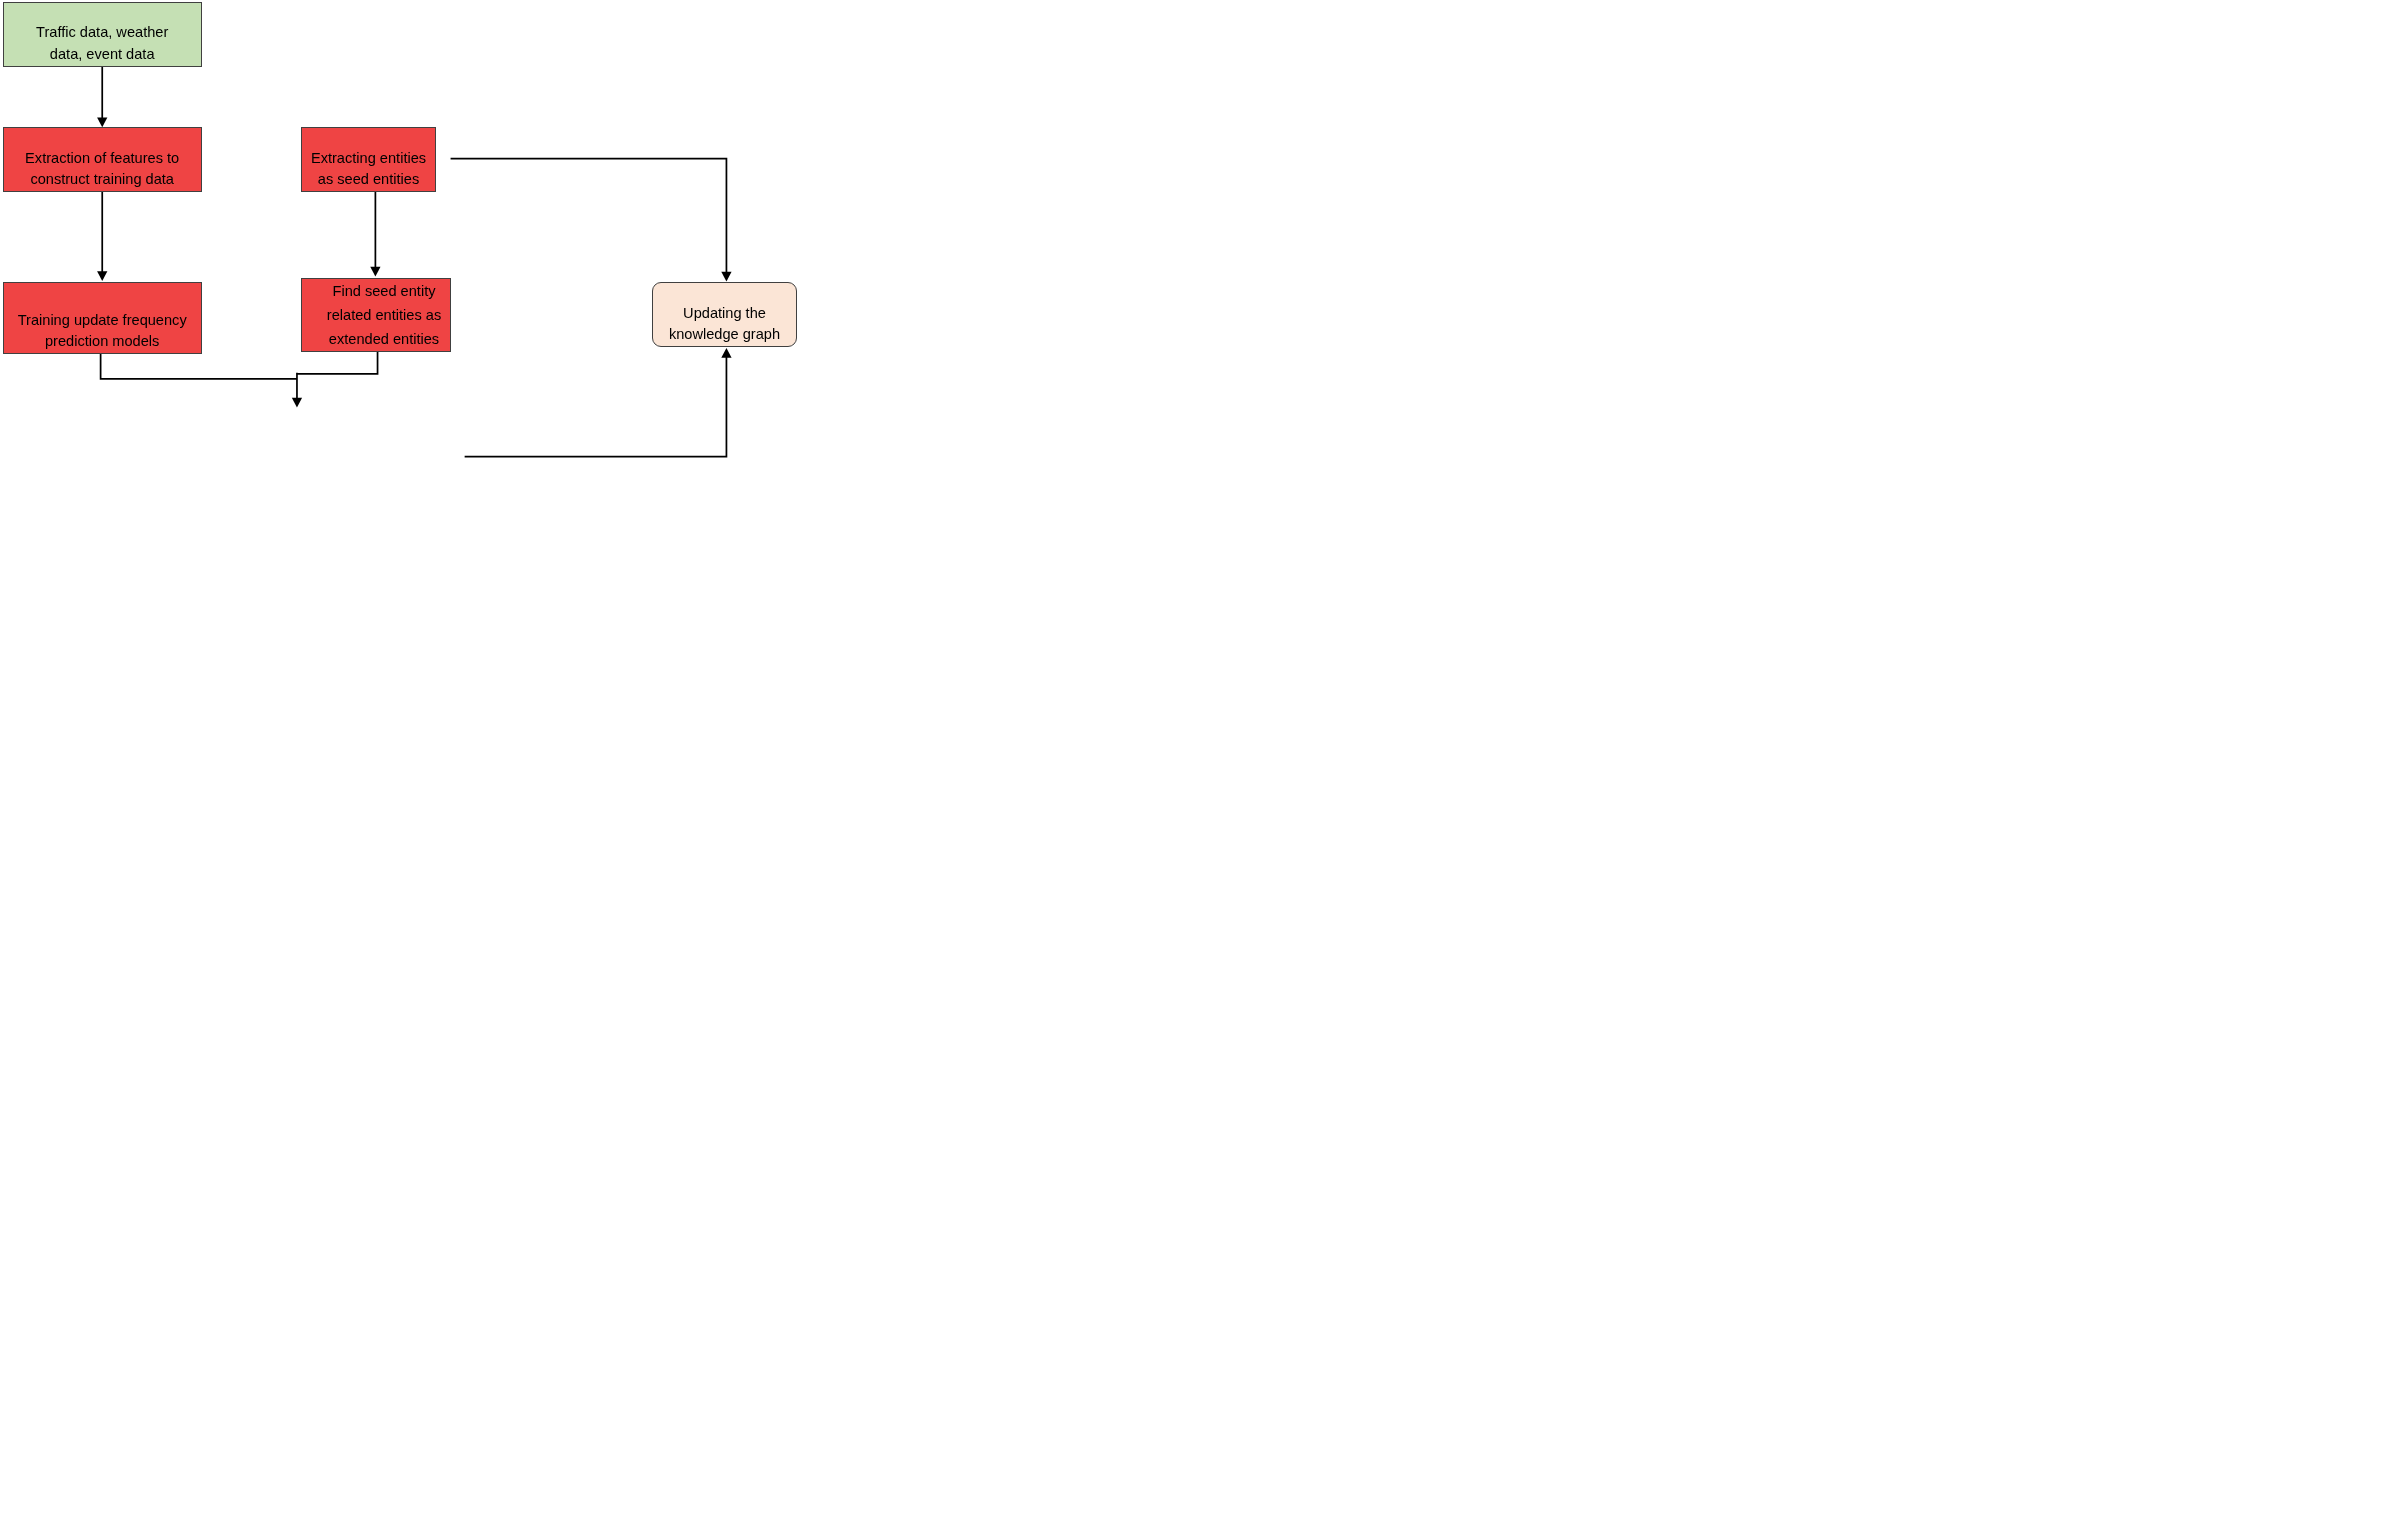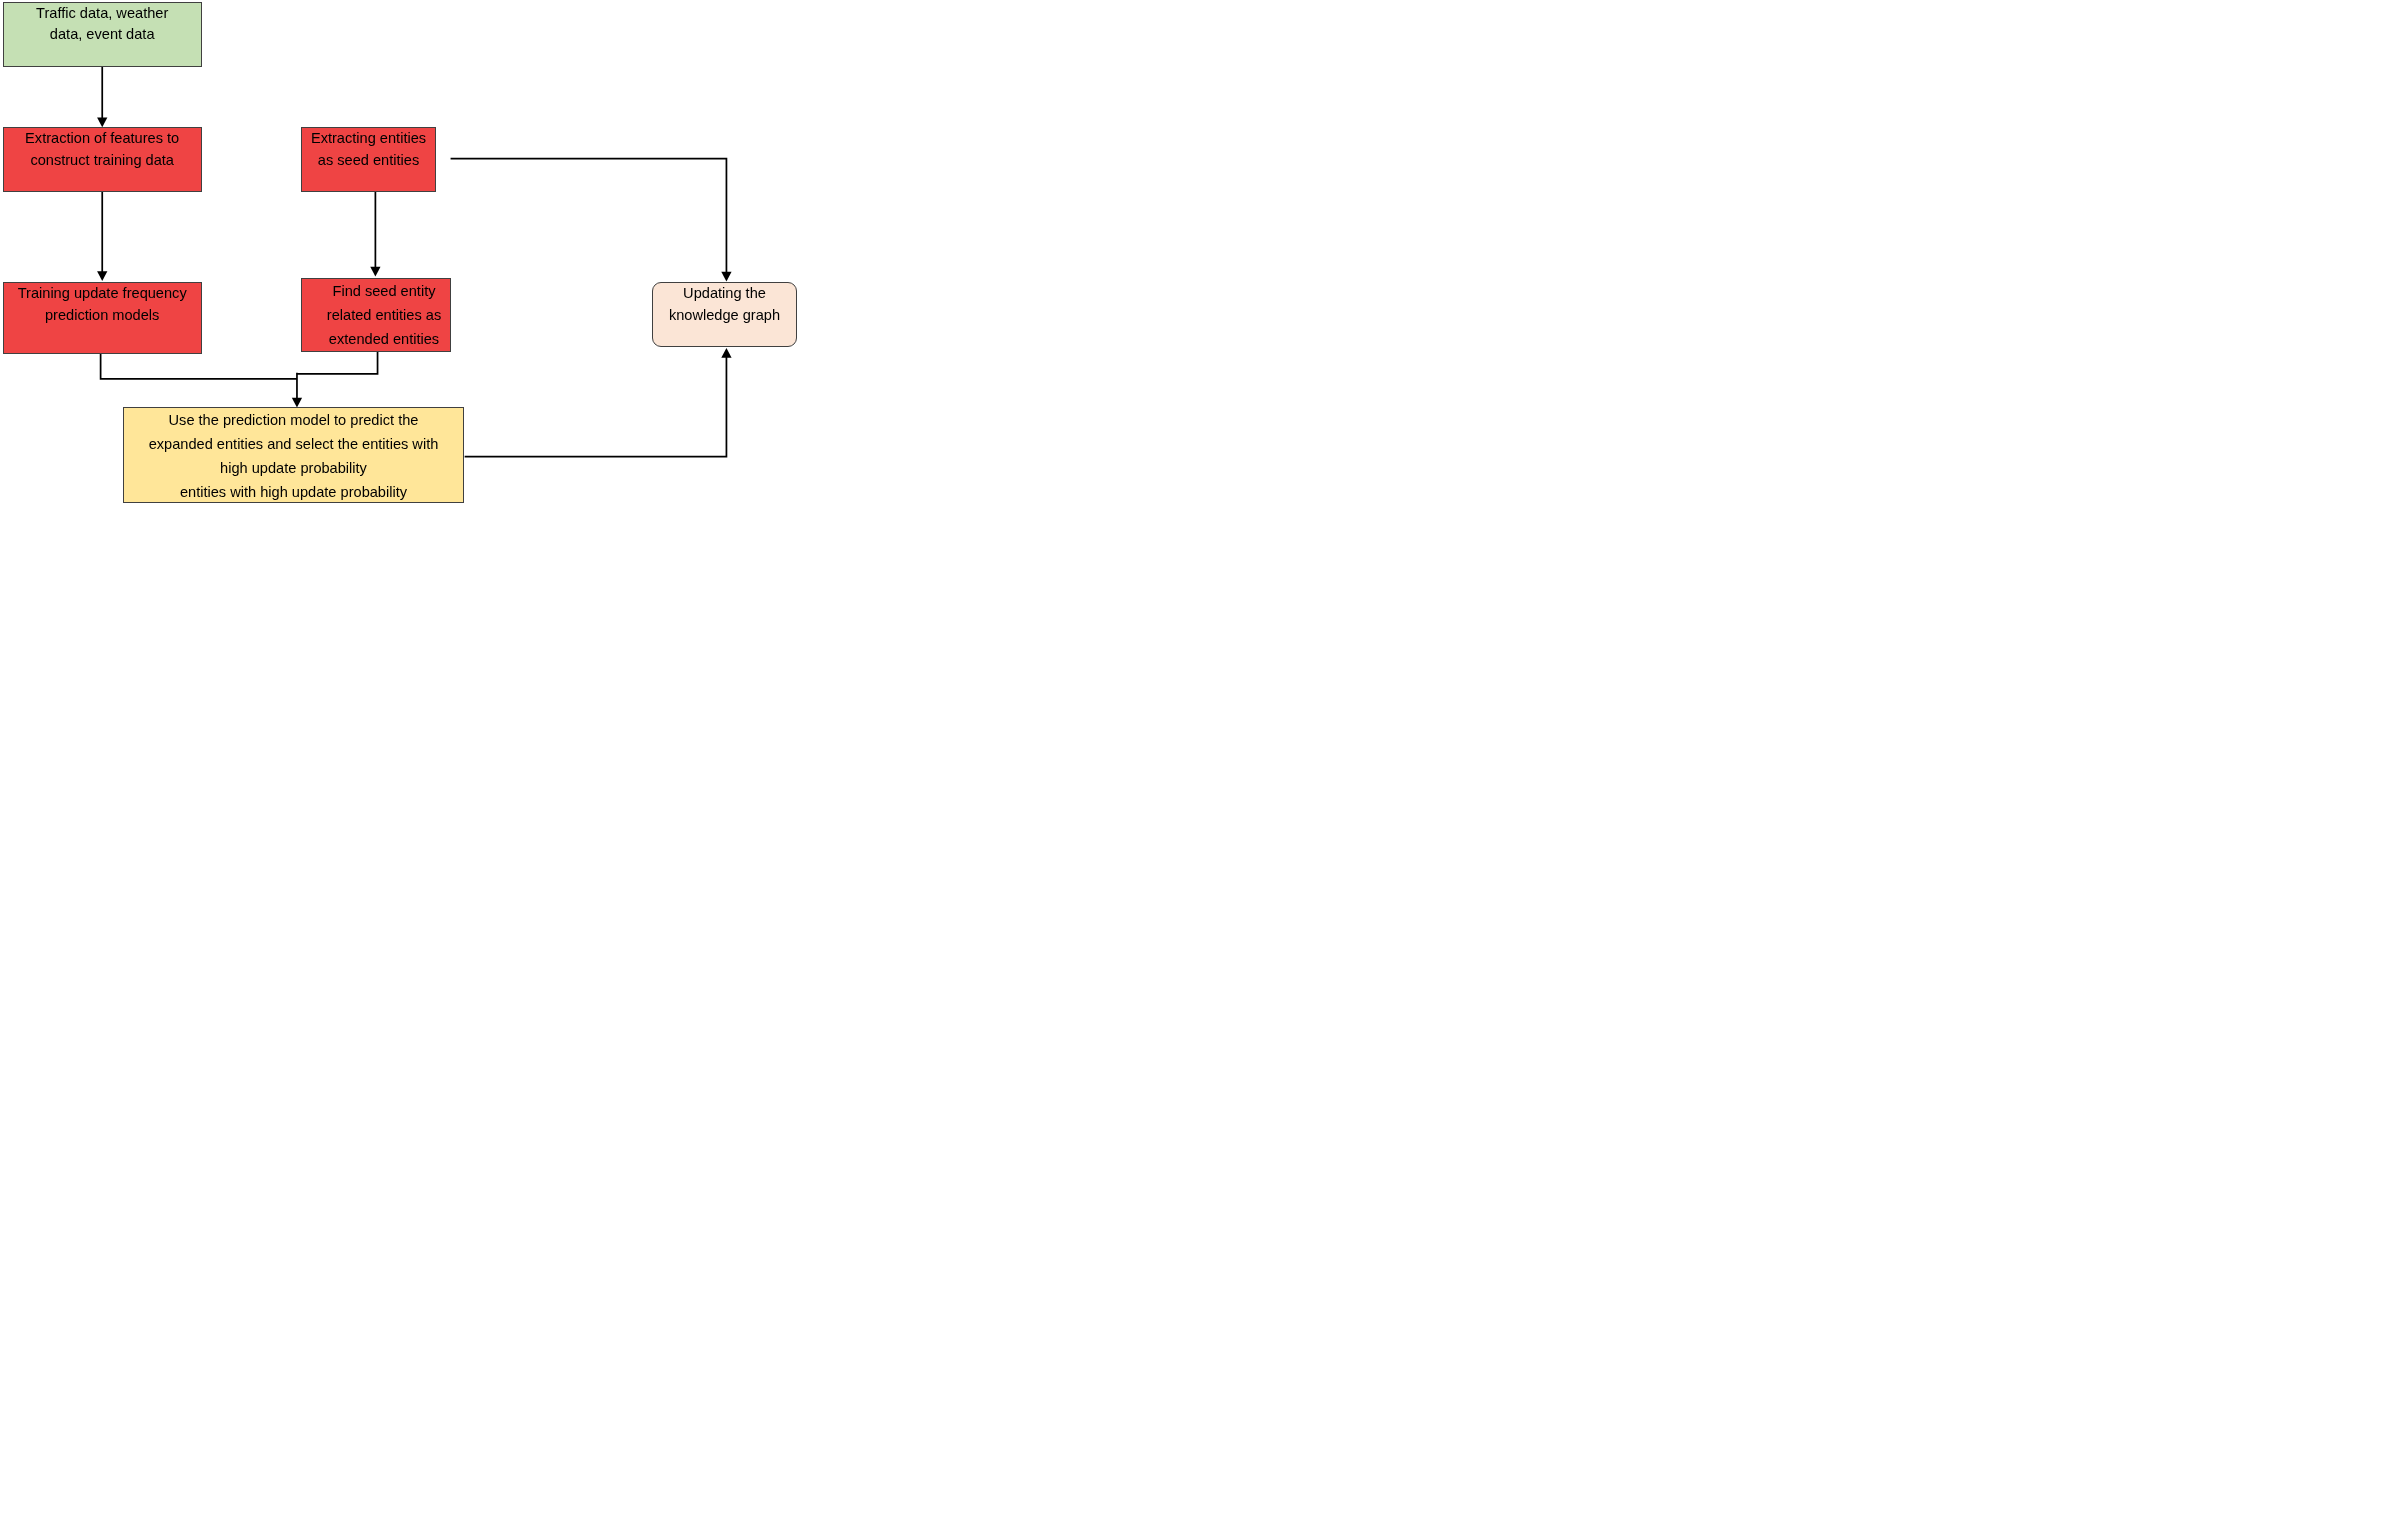--- a/index.html
+++ b/index.html
@@ -21,21 +21,21 @@
     top: 0;
     width: 800px;
     height: 505px;
     pointer-events: none;
   }
   .node {
     position: absolute;
     box-sizing: border-box;
     border: 0.9px solid #404040;
     display: flex;
-    align-items: flex-start;
+    align-items: flex-end;
     justify-content: center;
     text-align: center;
     color: #000000;
     font-size: 14.6px;
     line-height: 21.6px;
     white-space: pre-line;
   }
   .node .label { white-space: pre-line; }
   .fill-green  { background: #c5e0b4; }
   .fill-blue   { background: #ef4444; }
@@ -117,26 +117,20 @@
     <span class="label">Extracting entities
 as seed entities</span>
   </div>
 
   <div class="node fill-blue lh44" style="left:301px; top:278px; width:150px; height:74px;padding-left:16px;">
     <span class="label">Find seed entity
 related entities as
 extended entities</span>
   </div>
 
-  <div class="node fill-yellow lh44" style="left:123px; top:407px; width:341px; height:96px;">
-    <span class="label">Use the prediction model to predict the
-expanded entities and select the entities with
-high update probability
-entities with high update probability</span>
-  </div>
 
   <div class="node fill-peach" style="left:652px; top:282px; width:145px; height:65px;border-radius:9px;">
     <span class="label">Updating the
 knowledge graph</span>
   </div>
 
 </div>
 
 
 </body></html>

